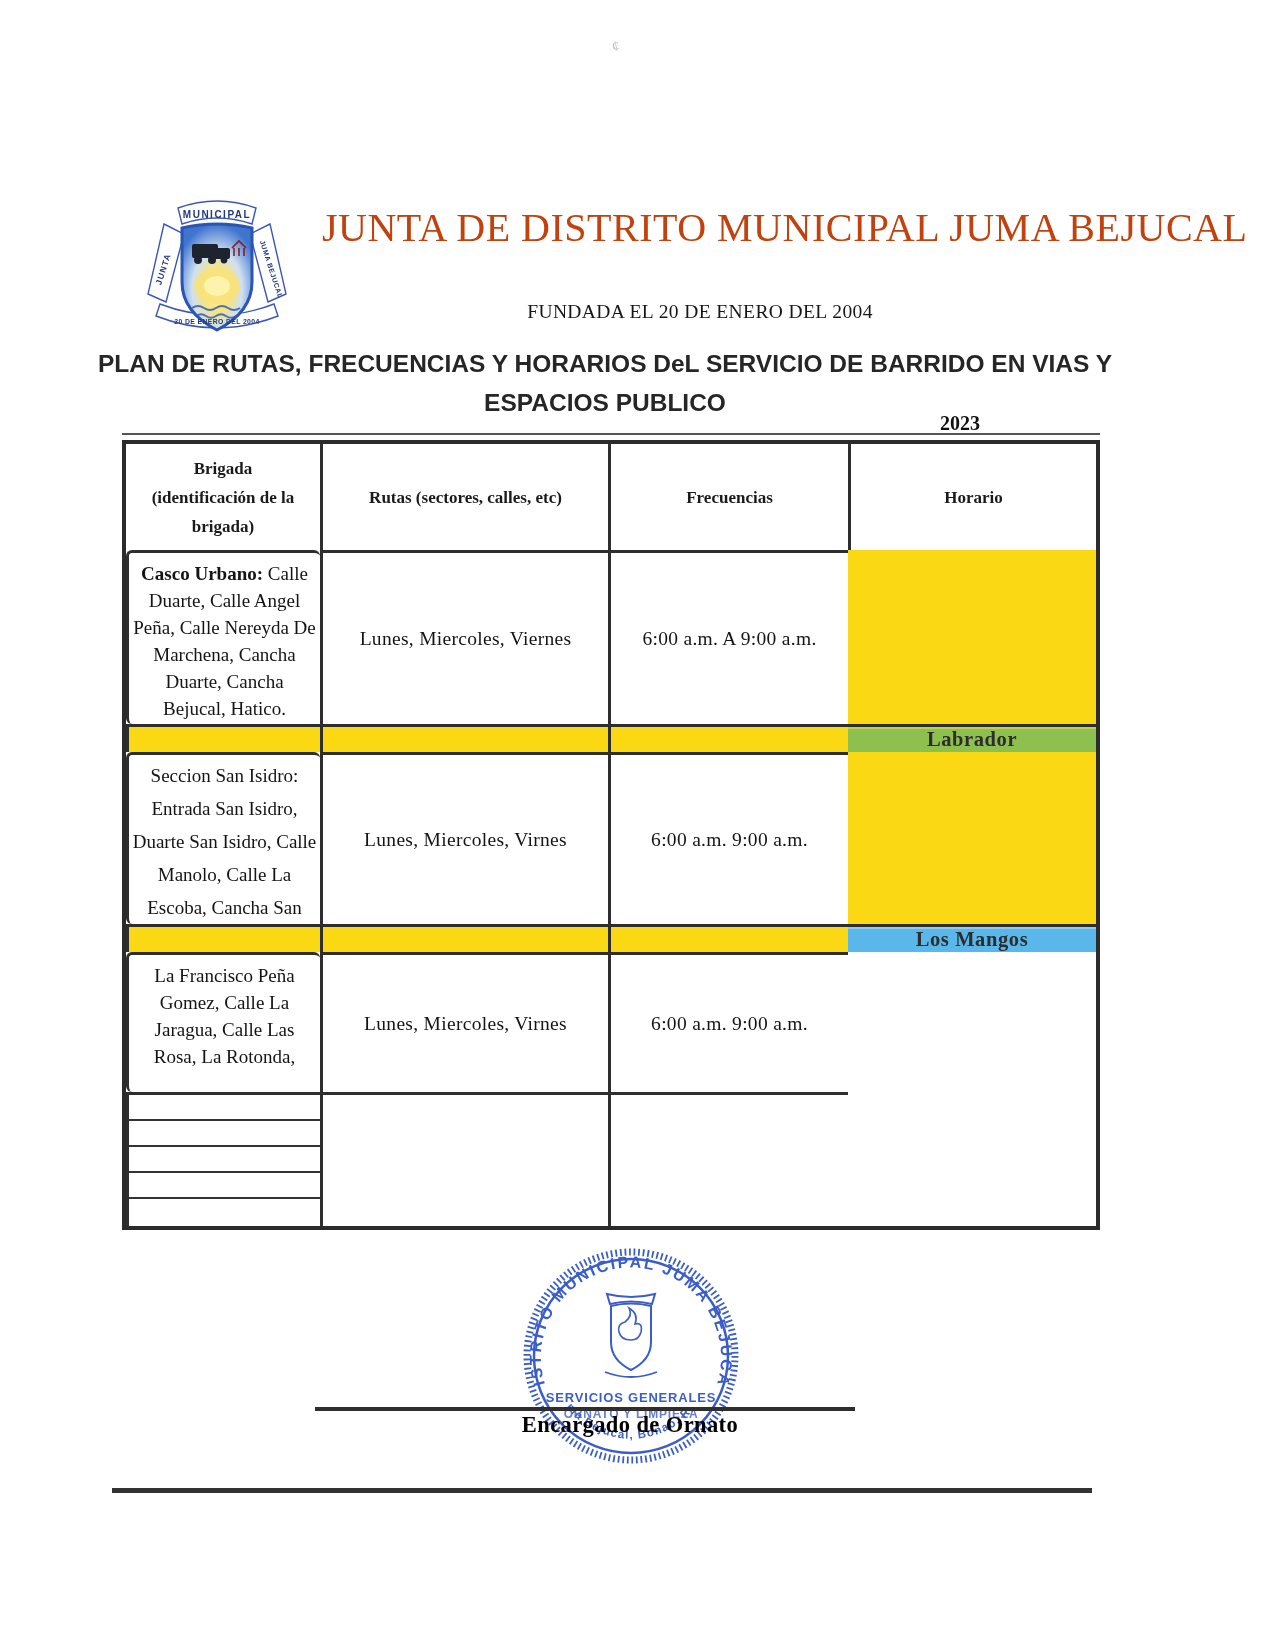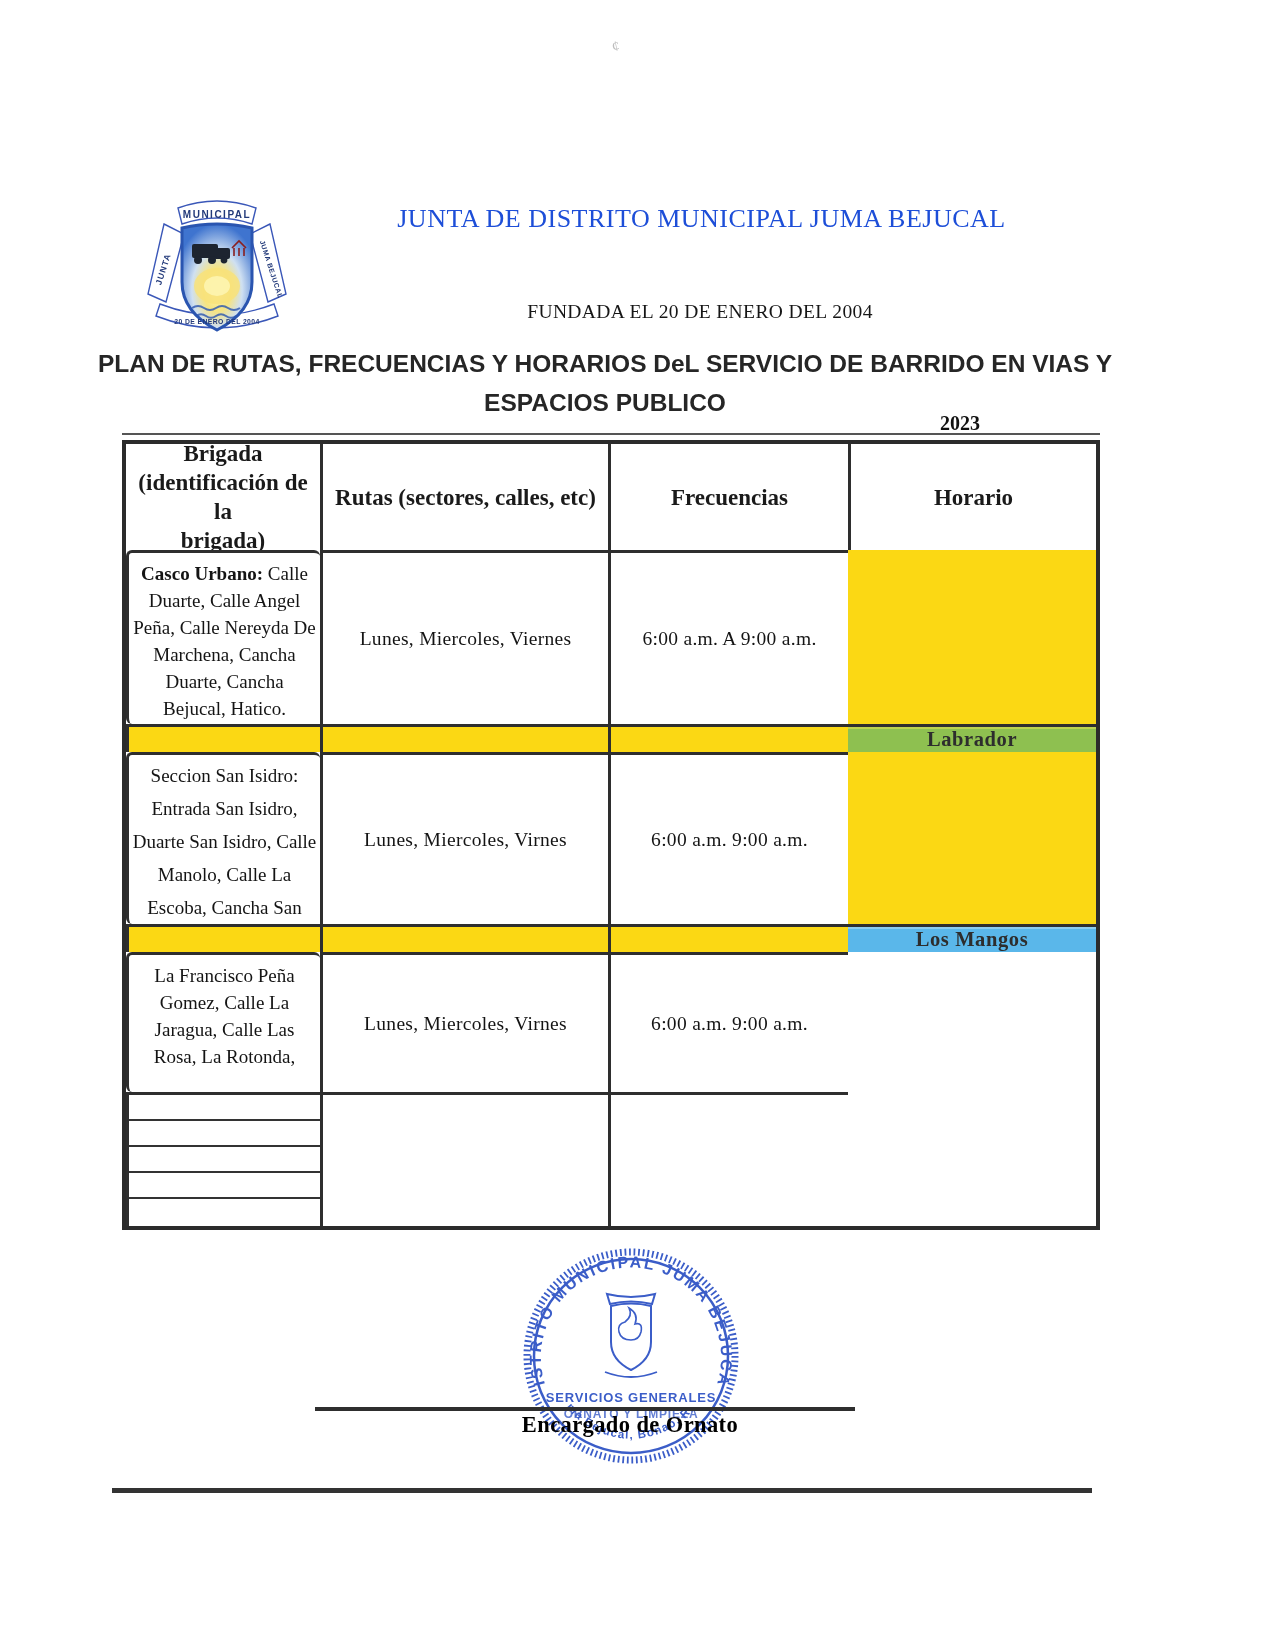--- a/index.html
+++ b/index.html
@@ -6,21 +6,21 @@
   .page{
     position:relative; width:1274px; height:1644px; background:#ffffff;
     font-family:"Liberation Serif", serif; color:#1c1c1c; overflow:hidden;
     margin:0 auto;
   }
   .abs{position:absolute;}
 
   
   .doc-title{
     left:322px; top:204px; width:695px; text-align:center;
-    font-size:26px; color:#1d4ed8; letter-spacing:.5px; white-space:nowrap;margin-left:32px;
+    font-size:40px; color:#c2410c; letter-spacing:.5px; white-space:nowrap;
   }
   .sub-line1{left:350px; top:260px; width:700px; text-align:center; font-size:19.5px; color:#161616; letter-spacing:.4px;margin-top:41px;}
   .sub-line2{left:350px; top:303px; width:700px; text-align:center; font-size:19.5px; color:#161616; letter-spacing:.4px;}
   .plan-title{
     left:90px; top:344px; width:1030px; text-align:center;
     font-family:"Liberation Sans", sans-serif; font-weight:bold;
     font-size:24.5px; line-height:39px; color:#262626;
   }
   .year{left:895px; top:412px; width:130px; text-align:center; font-weight:bold; font-size:20px; color:#111;}
   .smudge{left:612px; top:38px; font-size:15px; color:#9a9a9a; opacity:.65; transform:rotate(-12deg);}
@@ -33,21 +33,21 @@
     display:grid;
     grid-template-columns:194px 288px 240px 248px;
     grid-template-rows:106px 174px 28px 172px 28px 140px 134px;
     background:#fff;
   }
   .cell{box-sizing:border-box; position:relative; overflow:hidden;}
   .bl{border-left:3px solid #2e2e2e;}
   .bt{border-top:3px solid #2e2e2e;}
   .hcell{
     display:flex; align-items:center; justify-content:center; text-align:center;
-    font-weight:bold; font-size:23px; line-height:29px; color:#1a1a1a;
+    font-weight:bold; font-size:17px; line-height:29px; color:#1a1a1a;
     white-space:pre-line; padding:2px 4px;
   }
   .name-cell{
     display:flex; align-items:center; justify-content:center;
     font-weight:bold; font-size:20.5px; color:#2d2d2d; letter-spacing:.6px;
   }
   .rutas-cell{
     text-align:center; font-size:19px; line-height:27px; padding:7px 3px 0 3px; color:#141414;border-radius:6px;
   }
   .rutas-tight{line-height:33px; padding-top:4px;}

